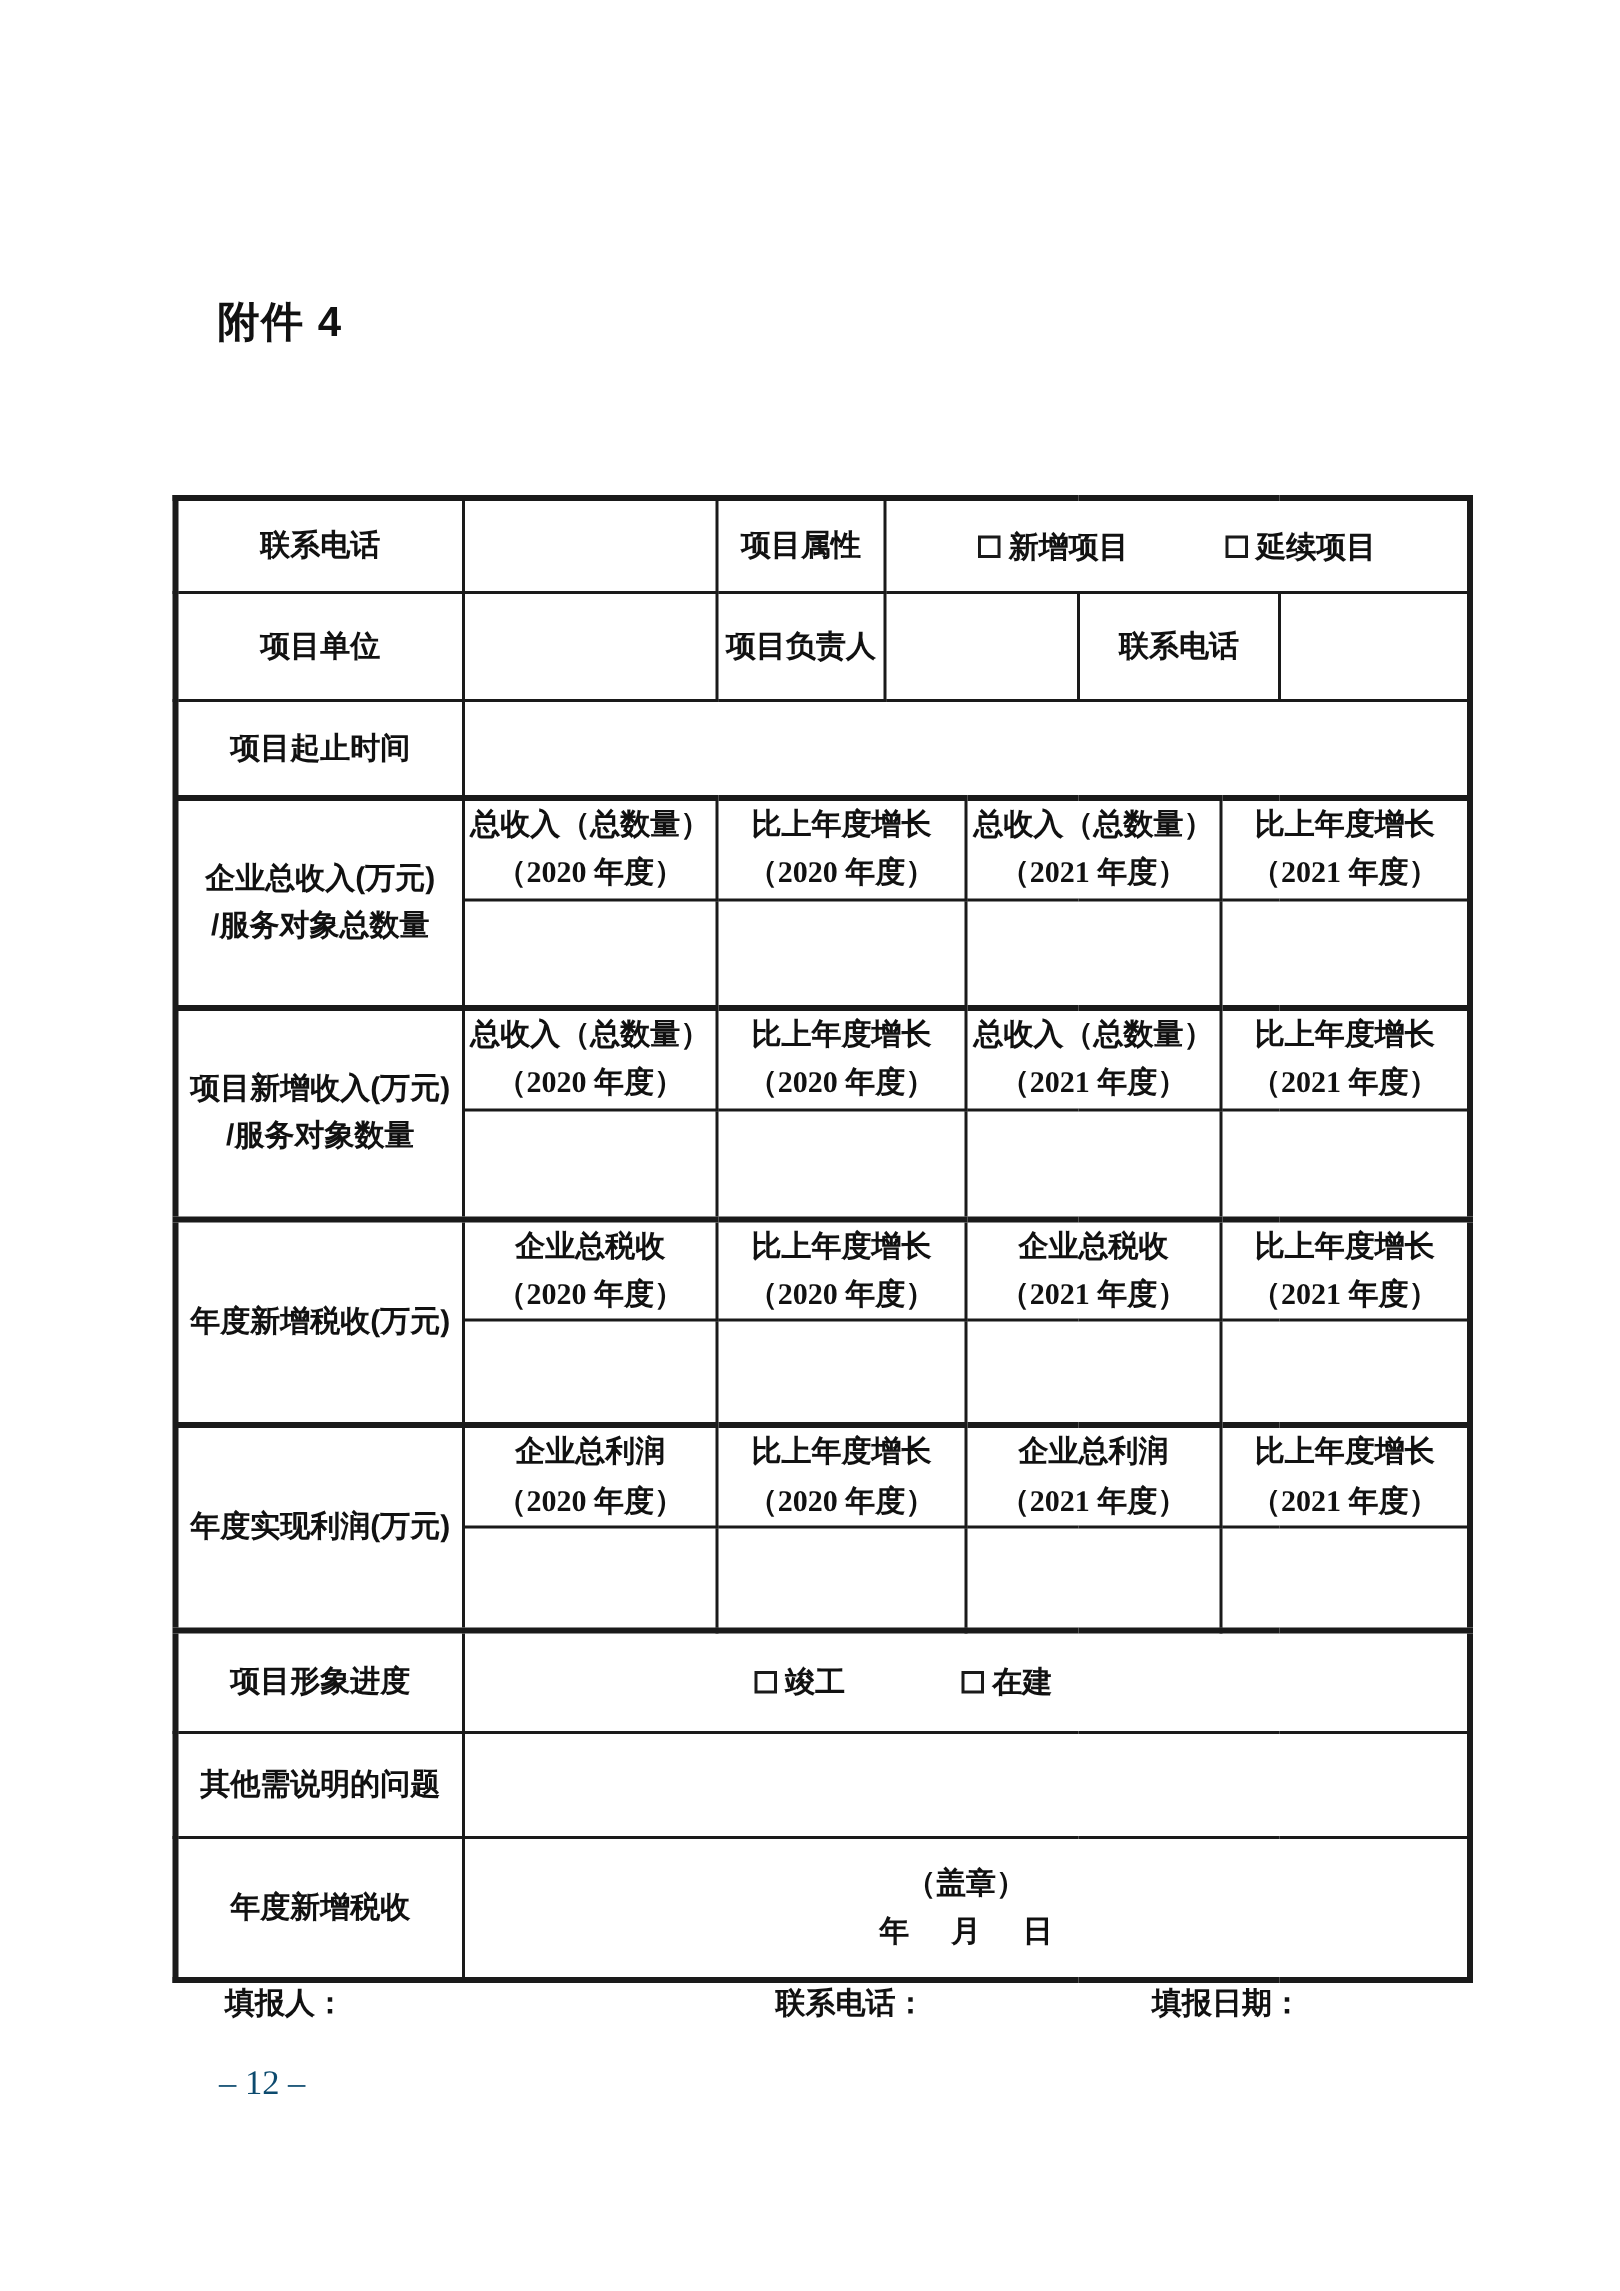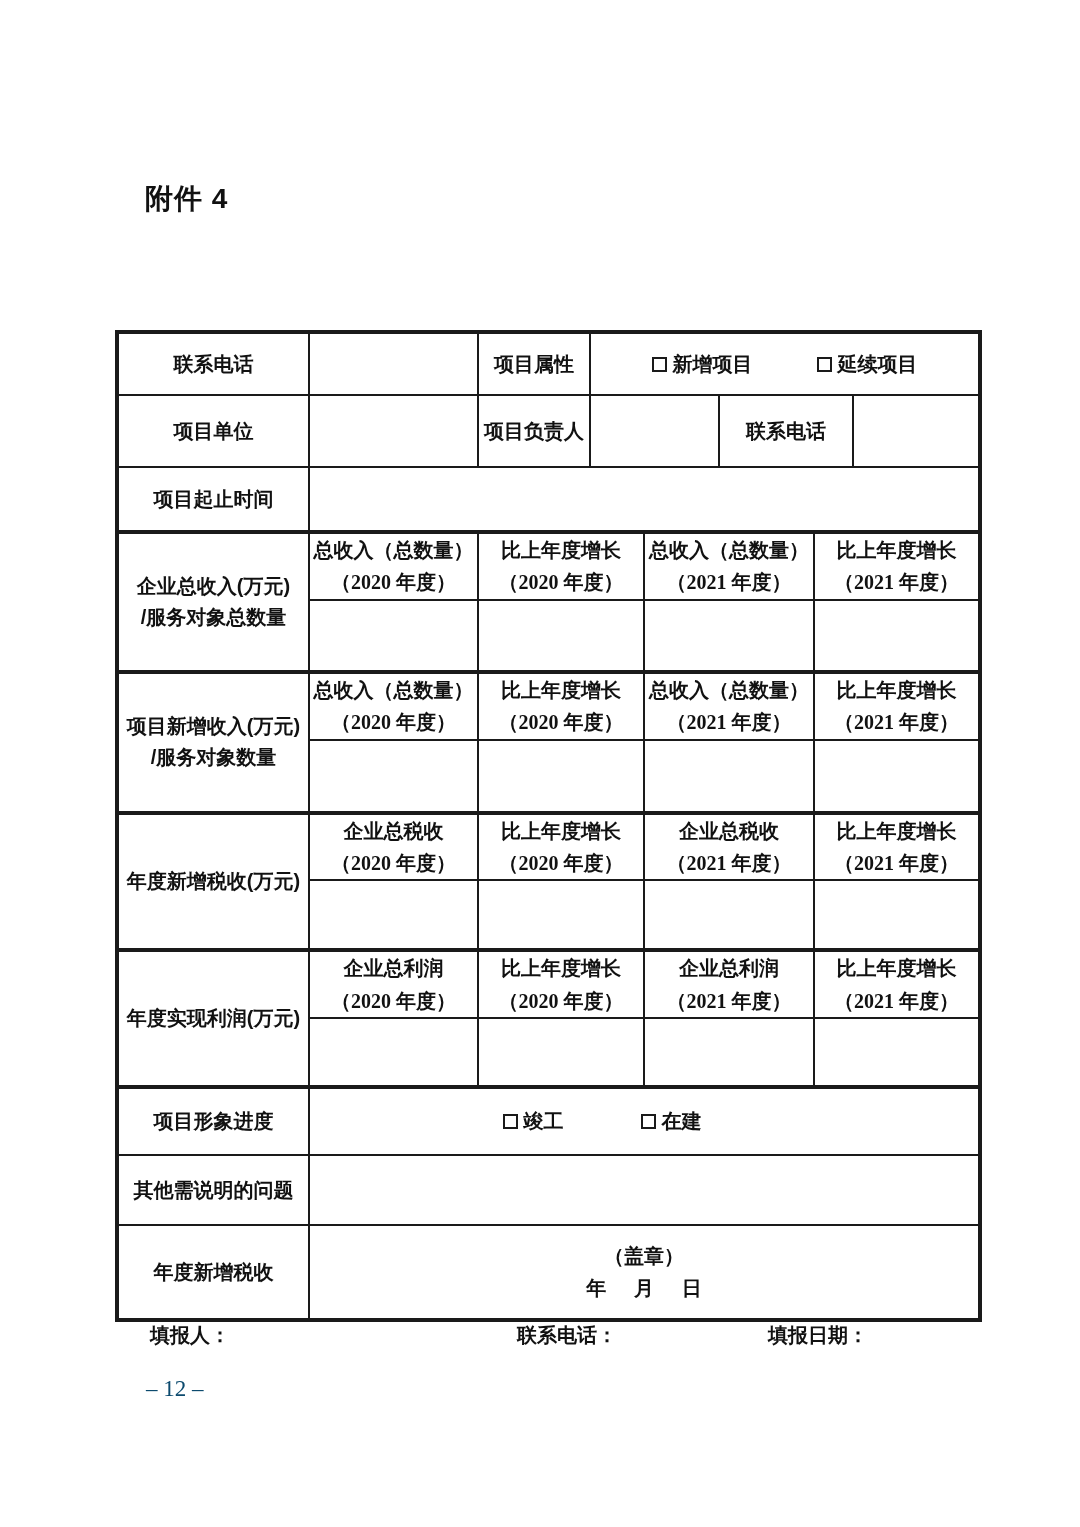--- a/index.html
+++ b/index.html
@@ -9,21 +9,21 @@
     height: 1527px;
     margin: 0 auto;
     background: #ffffff;
     font-family: "Liberation Sans", "DejaVu Sans", sans-serif;
     color: #111111;
     overflow: hidden;
   }
   .attachment {
     position: absolute;
     left: 145px;
-    top: 180px;
+    top: 196px;
     font-size: 28px;
     font-weight: bold;
     letter-spacing: 1px;
   }
   .title {
     position: absolute;
     left: 0;
     top: 258px;
     width: 1080px;
     margin: 0;

